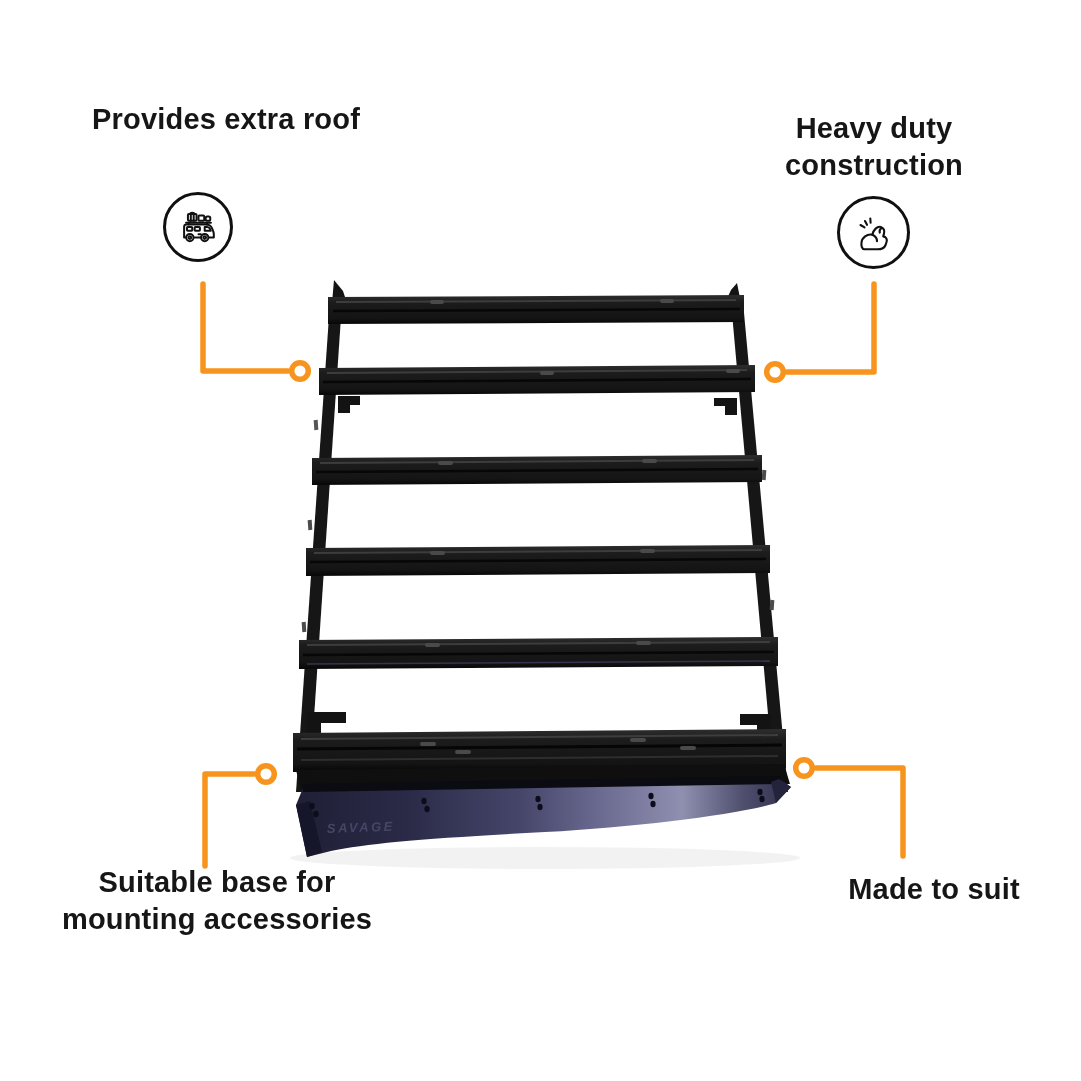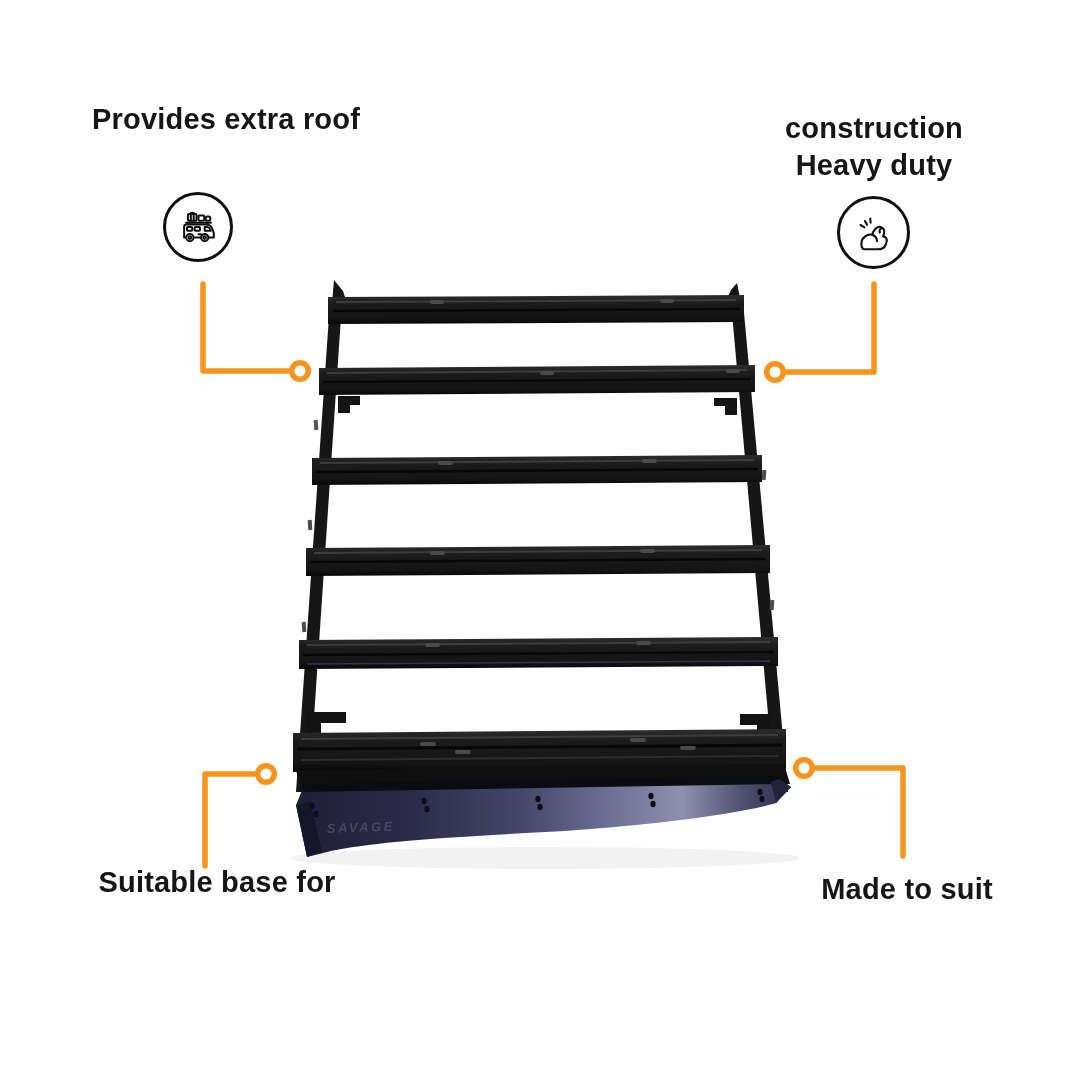--- a/index.html
+++ b/index.html
@@ -192,22 +192,22 @@
       <path d="M24.5,31.5 h2.5"></path>
 
       <circle cx="15.5" cy="35" r="3.8" fill="#ffffff"></circle>
       <circle cx="15.5" cy="35" r="1.4"></circle>
       <circle cx="31" cy="35" r="3.8" fill="#ffffff"></circle>
       <circle cx="31" cy="35" r="1.4"></circle>
     </svg>
   </div>
 
   <div class="callout-label" style="left:874px;top:110px;">
+    <div>Heavy duty</div>
     <div>construction</div>
-    <div>Heavy duty</div>
   </div>
   <div class="icon-circle" style="left:837px;top:196px;width:73px;height:73px;">
     <svg width="48" height="48" viewBox="0 0 48 48" fill="none" stroke="#111111" stroke-width="2.1" stroke-linecap="round" stroke-linejoin="round">
 
       <path d="M15,12 L17,15.8"></path>
       <path d="M10.5,16 L14.5,18.3"></path>
       <path d="M20.3,9.5 L20.6,13.8"></path>
 
       <path d="M11.5,33.5
                C12,28.5 17,24.7 22.3,25.7
@@ -221,19 +221,20 @@
                C11.8,40.3 11.1,36.8 11.5,33.5 Z"></path>
 
       <path d="M22.3,25.7 C25.2,26.8 27,29.3 27,32.2"></path>
 
       <path d="M31.2,19.4 C29.8,20.4 29.3,21.9 29.8,23.6"></path>
     </svg>
   </div>
 
   <div class="callout-label" style="left:217px;top:864px;">
     <div>Suitable base for</div>
-  </div>
-
-  <div class="callout-label" style="left:907px;top:871px;">
+    <div>mounting accessories</div>
+  </div>
+
+  <div class="callout-label" style="left:934px;top:871px;">
     <div>Made to suit</div>
   </div>
 
 </div>
 
 </body></html>

